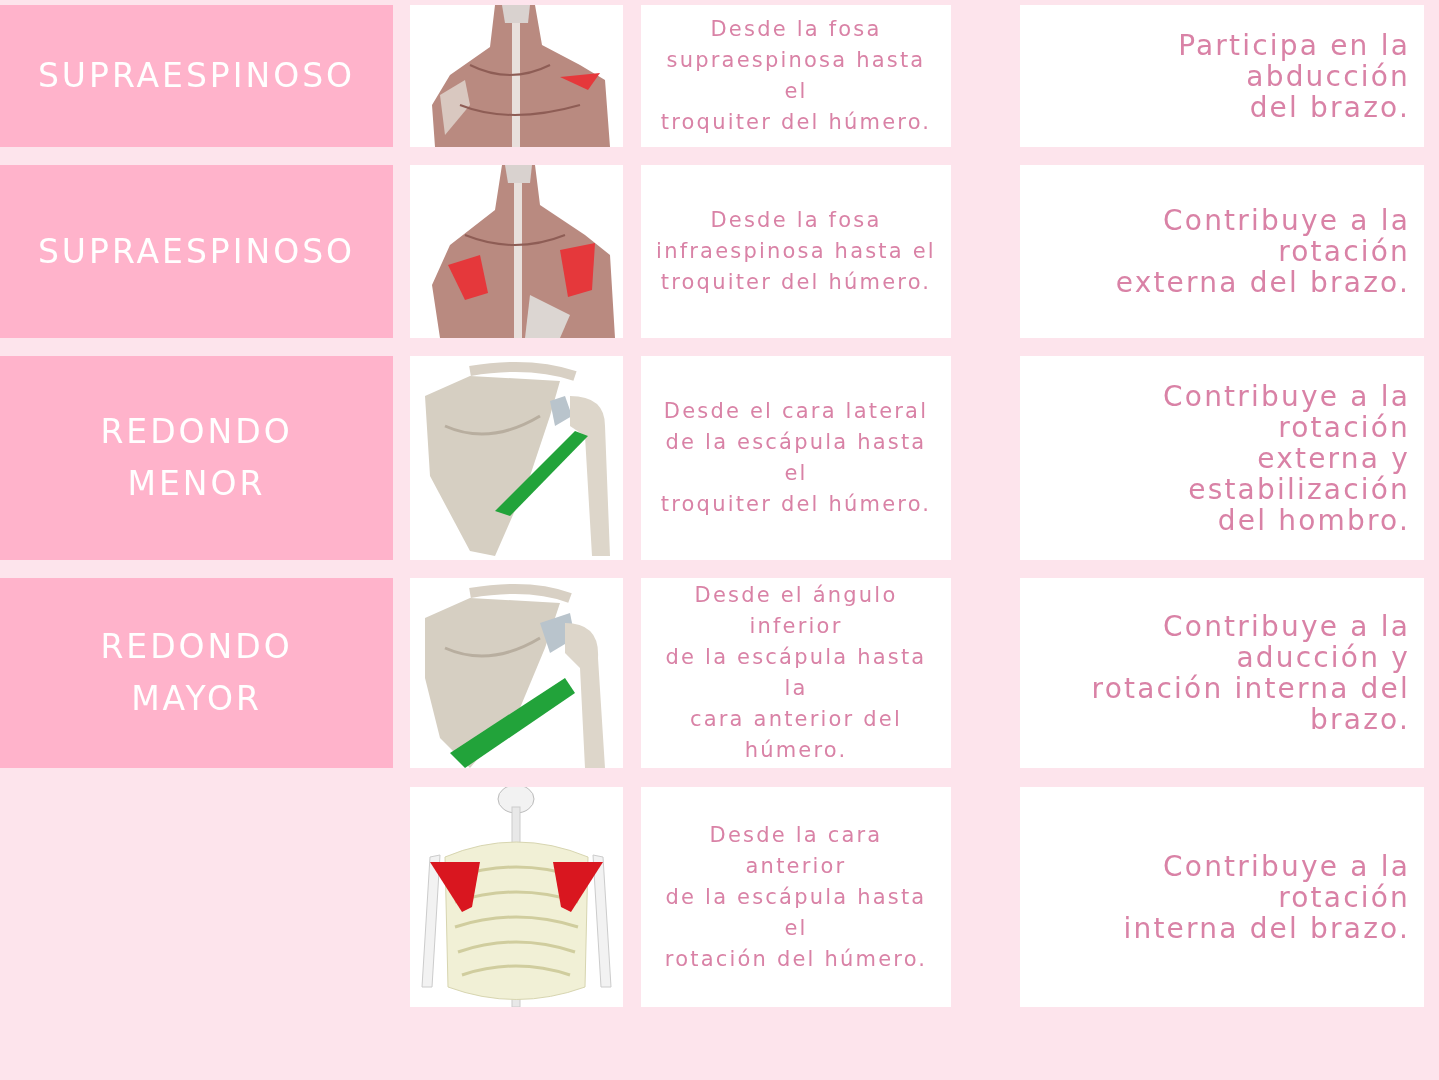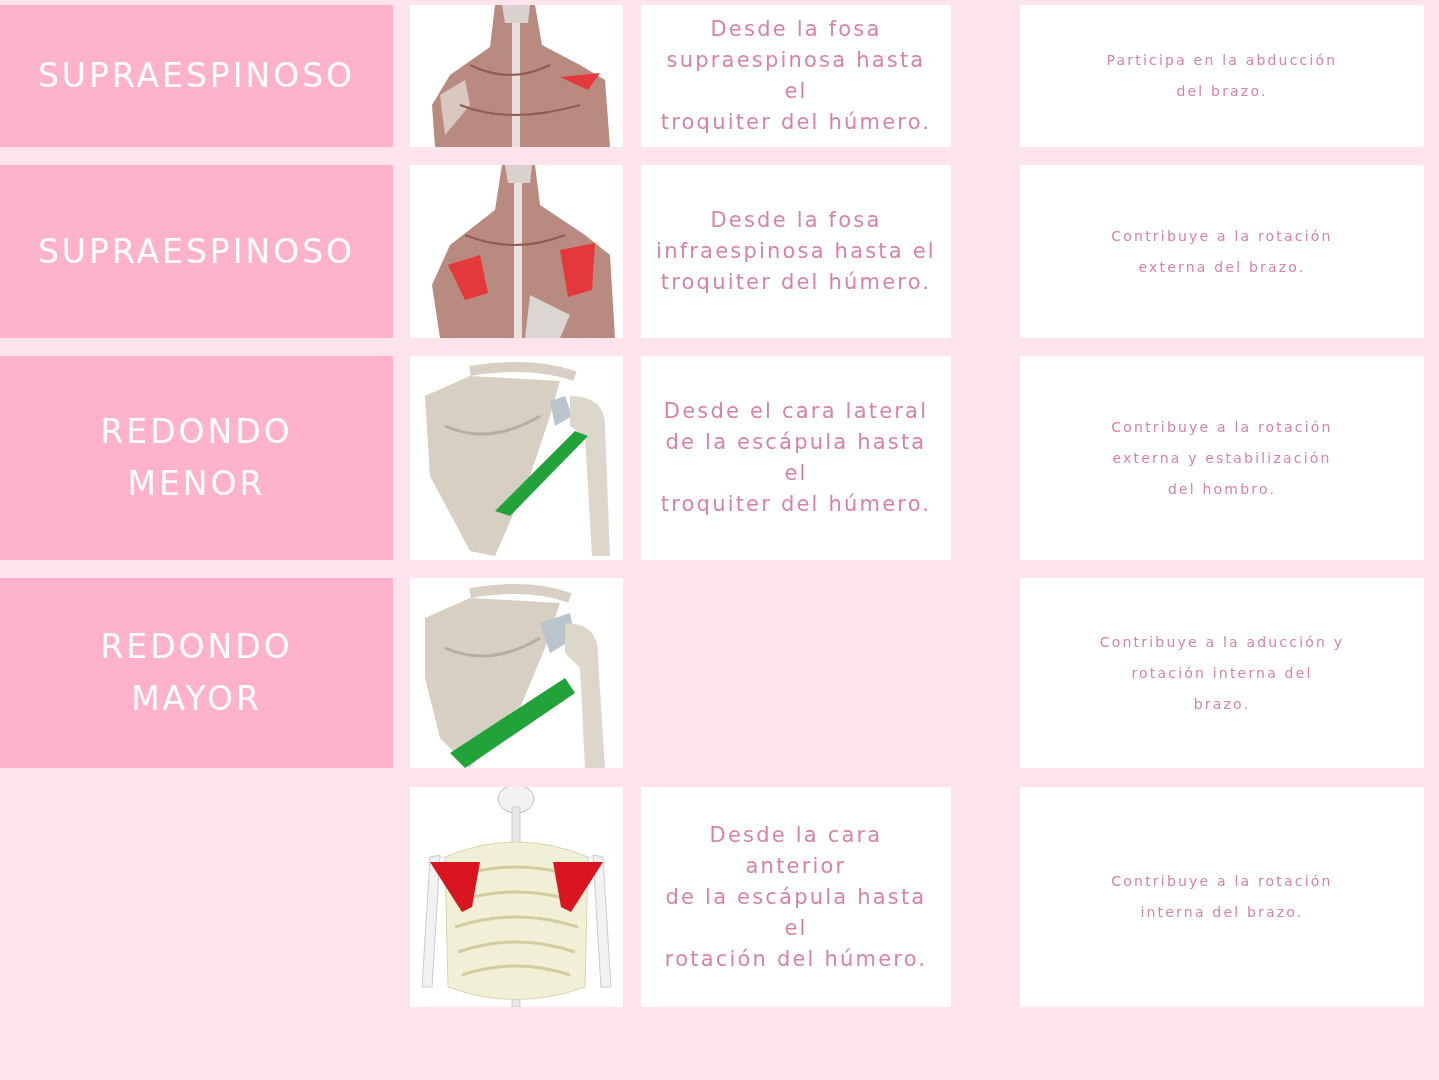--- a/index.html
+++ b/index.html
@@ -7,21 +7,21 @@
     width:1439px; height:1080px; overflow:hidden;
     background:#fde4ec;
     position:relative;
     font-family:"DejaVu Sans", sans-serif;
   }
   .row { position:absolute; left:0; width:1439px; }
   .cell { position:absolute; top:0; bottom:0; display:flex; align-items:center; justify-content:center; text-align:center; box-sizing:border-box; }
   .name { left:0; width:393px; background:#ffb3cb; color:#ffffff; font-family:"DejaVu Sans", sans-serif; font-size:33px; letter-spacing:3px; line-height:52px; font-weight:normal; padding:0 5px; }
   .img { left:410px; width:213px; background:#ffffff; overflow:hidden; }
   .origin { left:641px; width:310px; background:#ffffff; color:#d982a6; font-size:21px; letter-spacing:2.2px; line-height:31px; padding:0 14px; }
-  .func { left:1020px; width:404px; background:#ffffff; color:#d982a6; font-size:14px; letter-spacing:2.2px; line-height:31px; padding:10px 14px; }
+  .func { left:1020px; width:404px; background:#ffffff; color:#d982a6; font-size:28px; letter-spacing:2.2px; line-height:31px; padding:10px 14px;text-align:right; }
   .txt { white-space:pre-line; }
   svg { display:block; }
 </style>
 </head>
 <body>
 
 <div class="row" style="top:5px;height:142px;">
   <div class="cell name">
       <span class="txt">SUPRAESPINOSO</span>
     </div>
@@ -108,20 +108,26 @@
   <div class="cell img">
     <svg width="213" height="190" viewBox="0 0 213 190">
       <path d="M60 15 Q120 5 160 20" stroke="#d8d0c4" stroke-width="10" fill="none"></path>
       <path d="M15 40 L60 20 L150 25 L135 70 L110 130 L60 190 L30 160 L15 100 Z" fill="#d6cfc2"></path>
       <path d="M130 45 L160 35 L165 60 L140 75 Z" fill="#b9c4cc"></path>
       <path d="M155 45 Q190 45 188 80 L195 190 L175 190 L170 90 L155 75 Z" fill="#ddd6ca"></path>
       <path d="M40 175 L155 100 L165 115 L55 190 Z" fill="#22a33a"></path>
       <path d="M35 70 Q80 90 130 60" stroke="#b8ae9f" stroke-width="3" fill="none"></path>
     </svg>
   </div>
+  <div class="cell origin">
+      <span class="txt">Desde el ángulo inferior
+de la escápula hasta la
+cara anterior del
+húmero.</span>
+    </div>
   <div class="cell func">
       <span class="txt">Contribuye a la aducción y
 rotación interna del
 brazo.</span>
     </div>
 </div>
 
 <div class="row" style="top:787px;height:220px;">
   <div class="cell img">
     <svg width="213" height="220" viewBox="0 0 213 220">

